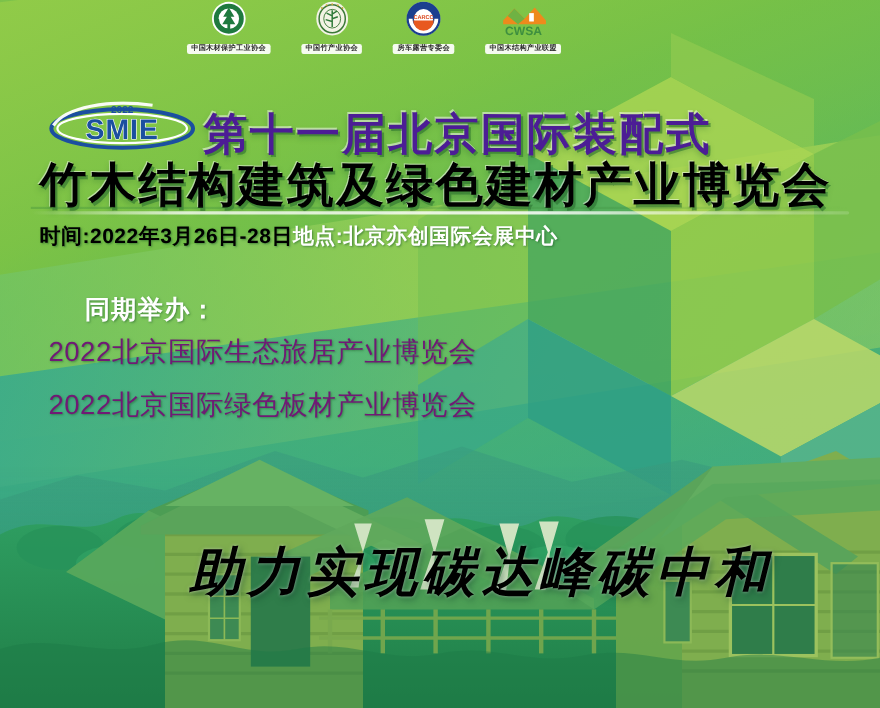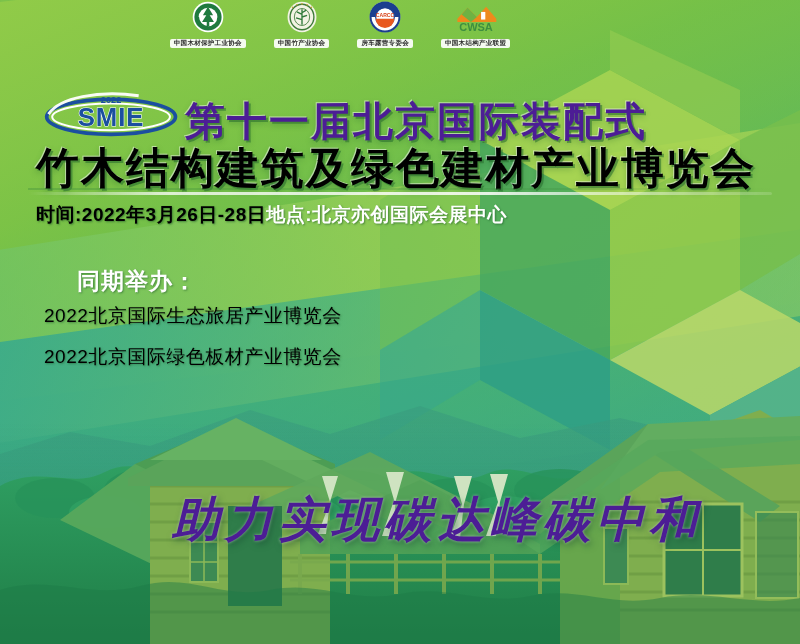--- a/index.html
+++ b/index.html
@@ -93,36 +93,36 @@
     text-shadow:1px 1px 2px rgba(30,90,40,.6); white-space:nowrap; }
 
   .concurrent-title {
     position:absolute; left:44px; top:266px;
     font-size:23px; font-weight:bold; color:#ffffff; letter-spacing:1px;
     text-shadow:1px 1px 2px rgba(30,90,40,.55);
     margin-left:33px;
   }
   .sublist { position:absolute; left:44px; top:303px; }
   .sublist li {
-    list-style:none; font-size:19px; color:#000000; letter-spacing:.5px;
+    list-style:none; font-size:25px; color:#701a75; letter-spacing:.5px;
     margin-bottom:15px; text-shadow:1px 1px 2px rgba(30,90,40,.55); white-space:nowrap;
   }
 
   
   .slogan1 {
     position:absolute; left:46px; top:424px;
     font-family:"DejaVu Serif","Liberation Serif",serif;
     font-size:52px; font-weight:bold; font-style:italic; color:#ffffff;
     letter-spacing:6px; white-space:nowrap;
     text-shadow: 0 0 3px rgba(255,255,255,.5), 2px 3px 7px rgba(20,70,45,.55);
   }
   .slogan2 {
     position:absolute; left:172px; top:488px;
     font-family:"DejaVu Serif","Liberation Serif",serif;
-    font-size:48px; font-weight:bold; font-style:italic; color:#4c1d95;
+    font-size:48px; font-weight:bold; font-style:italic; color:#000000;
     letter-spacing:5px; white-space:nowrap;
     text-shadow: 0 0 3px rgba(255,255,255,.5), 2px 3px 7px rgba(20,70,45,.55);
   }
 </style>
 </head>
 <body>
 
 <div id="poster">
 
   <div class="bg-base"></div>

